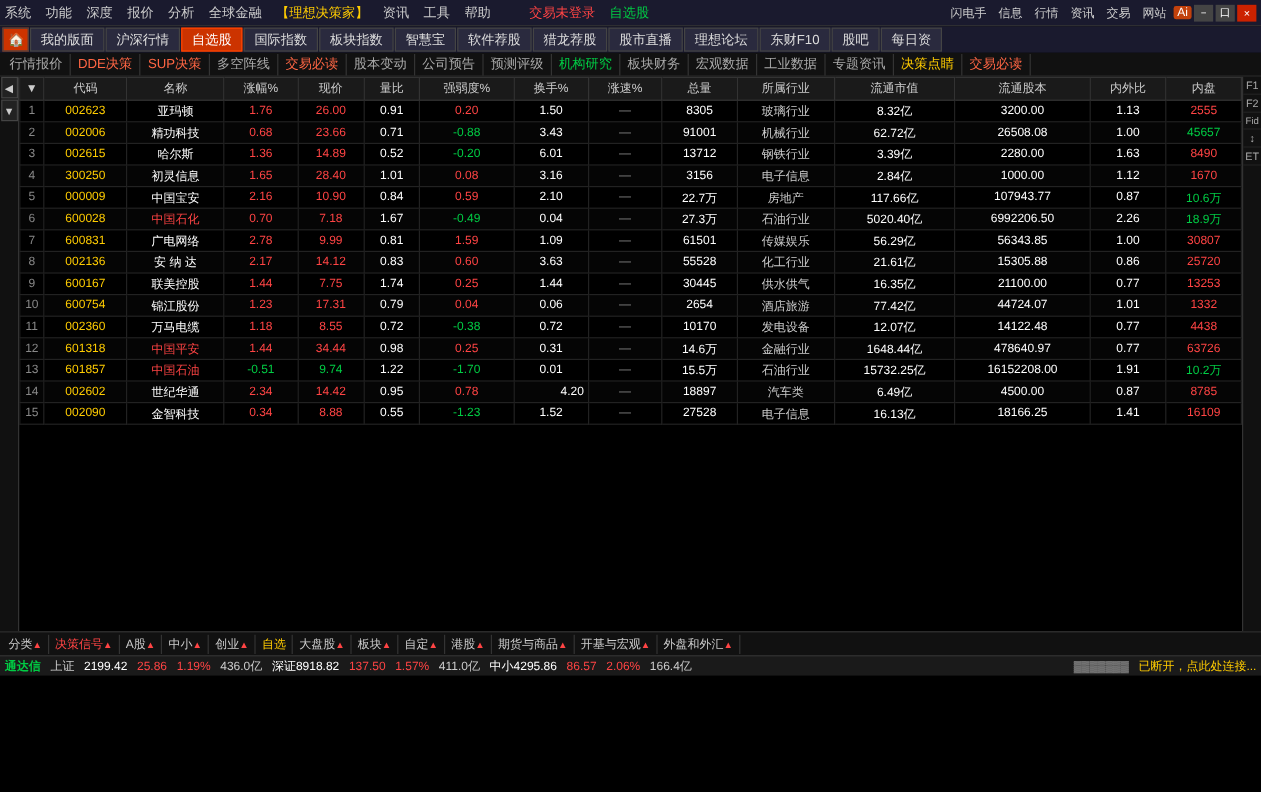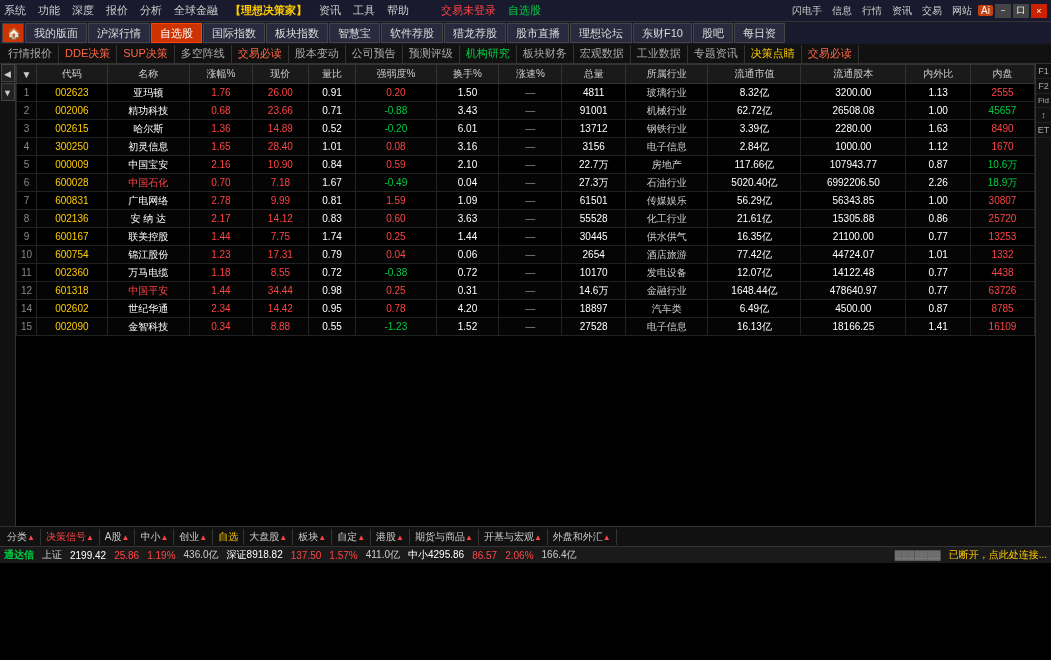--- a/index.html
+++ b/index.html
@@ -191,21 +191,21 @@
 <body>
 
 <div class="title-bar">
   <div class="title-bar-left">
     <span style="cursor:pointer;color:#ccc;font-size:11px;">系统</span>
     <span style="cursor:pointer;color:#ccc;font-size:11px;">功能</span>
     <span style="cursor:pointer;color:#ccc;font-size:11px;">深度</span>
     <span style="cursor:pointer;color:#ccc;font-size:11px;">报价</span>
     <span style="cursor:pointer;color:#ccc;font-size:11px;">分析</span>
     <span style="cursor:pointer;color:#ccc;font-size:11px;">全球金融</span>
-    <span style="cursor:pointer;color:#ffcc00;font-size:11px;font-weight:bold;">【理想决策家】</span>
+    <span style="cursor:pointer;color:#ffcc00;font-size:11px;">【理想决策家】</span>
     <span style="cursor:pointer;color:#ccc;font-size:11px;">资讯</span>
     <span style="cursor:pointer;color:#ccc;font-size:11px;">工具</span>
     <span style="cursor:pointer;color:#ccc;font-size:11px;">帮助</span>
     <span style="color:#ff4444;font-size:11px;cursor:pointer;margin-left:20px;">交易未登录</span>
     <span style="color:#00cc44;font-size:11px;cursor:pointer;">自选股</span>
   </div>
   <div class="title-bar-right">
     <span style="color:#ccc;font-size:10px;padding:0 4px;cursor:pointer;">闪电手</span>
     <span style="color:#ccc;font-size:10px;padding:0 4px;cursor:pointer;">信息</span>
     <span style="color:#ccc;font-size:10px;padding:0 4px;cursor:pointer;">行情</span>
@@ -286,21 +286,21 @@
       <tr>
     <td class="col-num" style="color:#888;">1</td>
     <td style="color:#ffcc00;">002623</td>
     <td style="color:#fff;">亚玛顿</td>
     <td style="color:#ff4444;">1.76</td>
     <td style="color:#ff4444;">26.00</td>
     <td style="color:#fff;">0.91</td>
     <td style="color:#ff4444;">0.20</td>
     <td style="color:#fff;">1.50</td>
     <td style="color:#888;">—</td>
-    <td style="color:#fff;">4811</td>
+    <td style="color:#fff;">8305</td>
     <td style="color:#ccc;">玻璃行业</td>
     <td style="color:#fff;">8.32亿</td>
     <td style="color:#fff;">3200.00</td>
     <td style="color:#fff;">1.13</td>
     <td style="color:#ff4444;">2555</td>
   </tr>
           <tr>
     <td class="col-num" style="color:#888;">2</td>
     <td style="color:#ffcc00;">002006</td>
     <td style="color:#fff;">精功科技</td>
@@ -481,28 +481,45 @@
     <td style="color:#fff;">0.31</td>
     <td style="color:#888;">—</td>
     <td style="color:#fff;">14.6万</td>
     <td style="color:#ccc;">金融行业</td>
     <td style="color:#fff;">1648.44亿</td>
     <td style="color:#fff;">478640.97</td>
     <td style="color:#fff;">0.77</td>
     <td style="color:#ff4444;">63726</td>
   </tr>
           <tr>
+    <td class="col-num" style="color:#888;">13</td>
+    <td style="color:#ffcc00;">601857</td>
+    <td style="color:#ff4444;">中国石油</td>
+    <td style="color:#00cc44;">-0.51</td>
+    <td style="color:#00cc44;">9.74</td>
+    <td style="color:#fff;">1.22</td>
+    <td style="color:#00cc44;">-1.70</td>
+    <td style="color:#fff;">0.01</td>
+    <td style="color:#888;">—</td>
+    <td style="color:#fff;">15.5万</td>
+    <td style="color:#ccc;">石油行业</td>
+    <td style="color:#fff;">15732.25亿</td>
+    <td style="color:#fff;">16152208.00</td>
+    <td style="color:#fff;">1.91</td>
+    <td style="color:#00cc44;">10.2万</td>
+  </tr>
+          <tr>
     <td class="col-num" style="color:#888;">14</td>
     <td style="color:#ffcc00;">002602</td>
     <td style="color:#fff;">世纪华通</td>
     <td style="color:#ff4444;">2.34</td>
     <td style="color:#ff4444;">14.42</td>
     <td style="color:#fff;">0.95</td>
     <td style="color:#ff4444;">0.78</td>
-    <td style="color:#fff;">4.20</td>
+    <td style="color:#fff;text-align:right;">4.20</td>
     <td style="color:#888;">—</td>
     <td style="color:#fff;">18897</td>
     <td style="color:#ccc;">汽车类</td>
     <td style="color:#fff;">6.49亿</td>
     <td style="color:#fff;">4500.00</td>
     <td style="color:#fff;">0.87</td>
     <td style="color:#ff4444;">8785</td>
   </tr>
           <tr>
     <td class="col-num" style="color:#888;">15</td>

